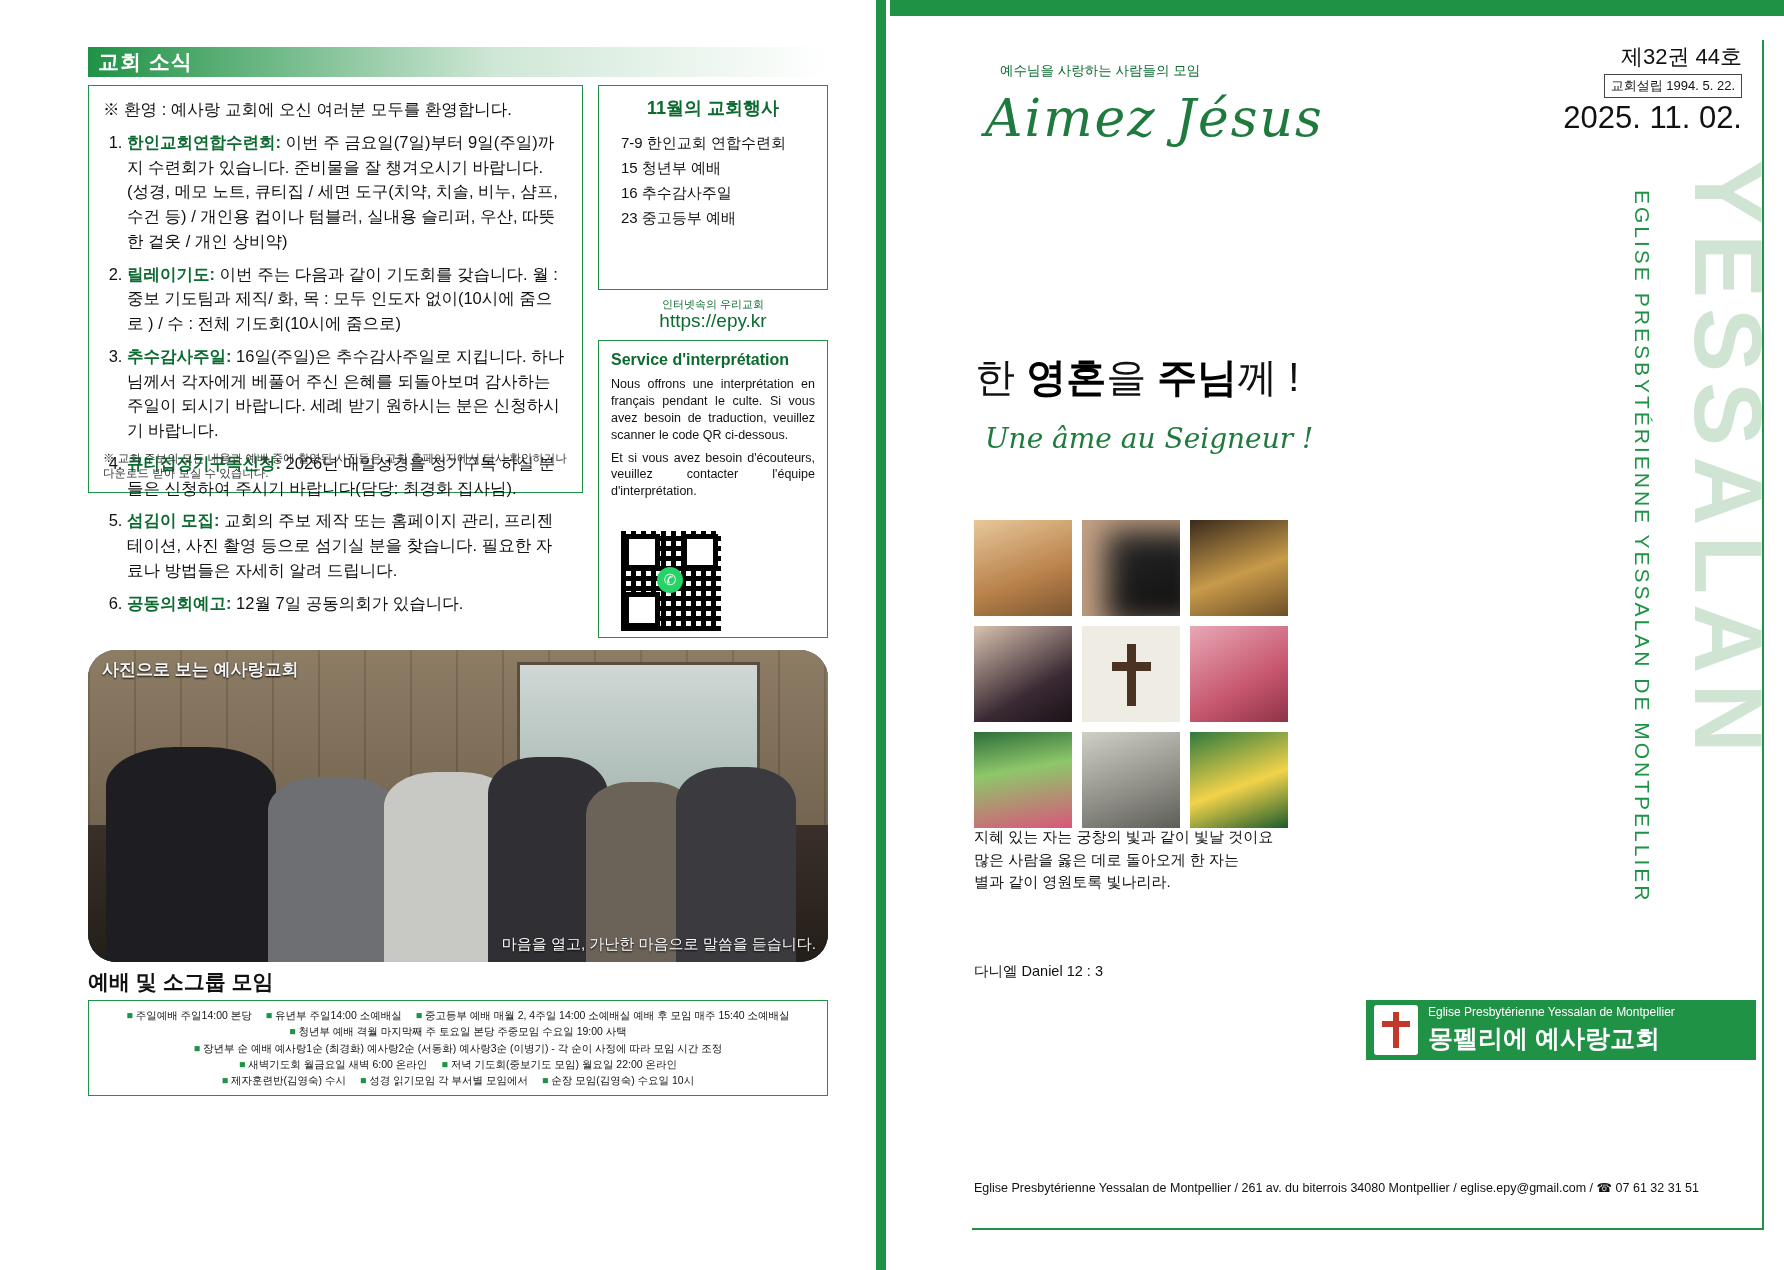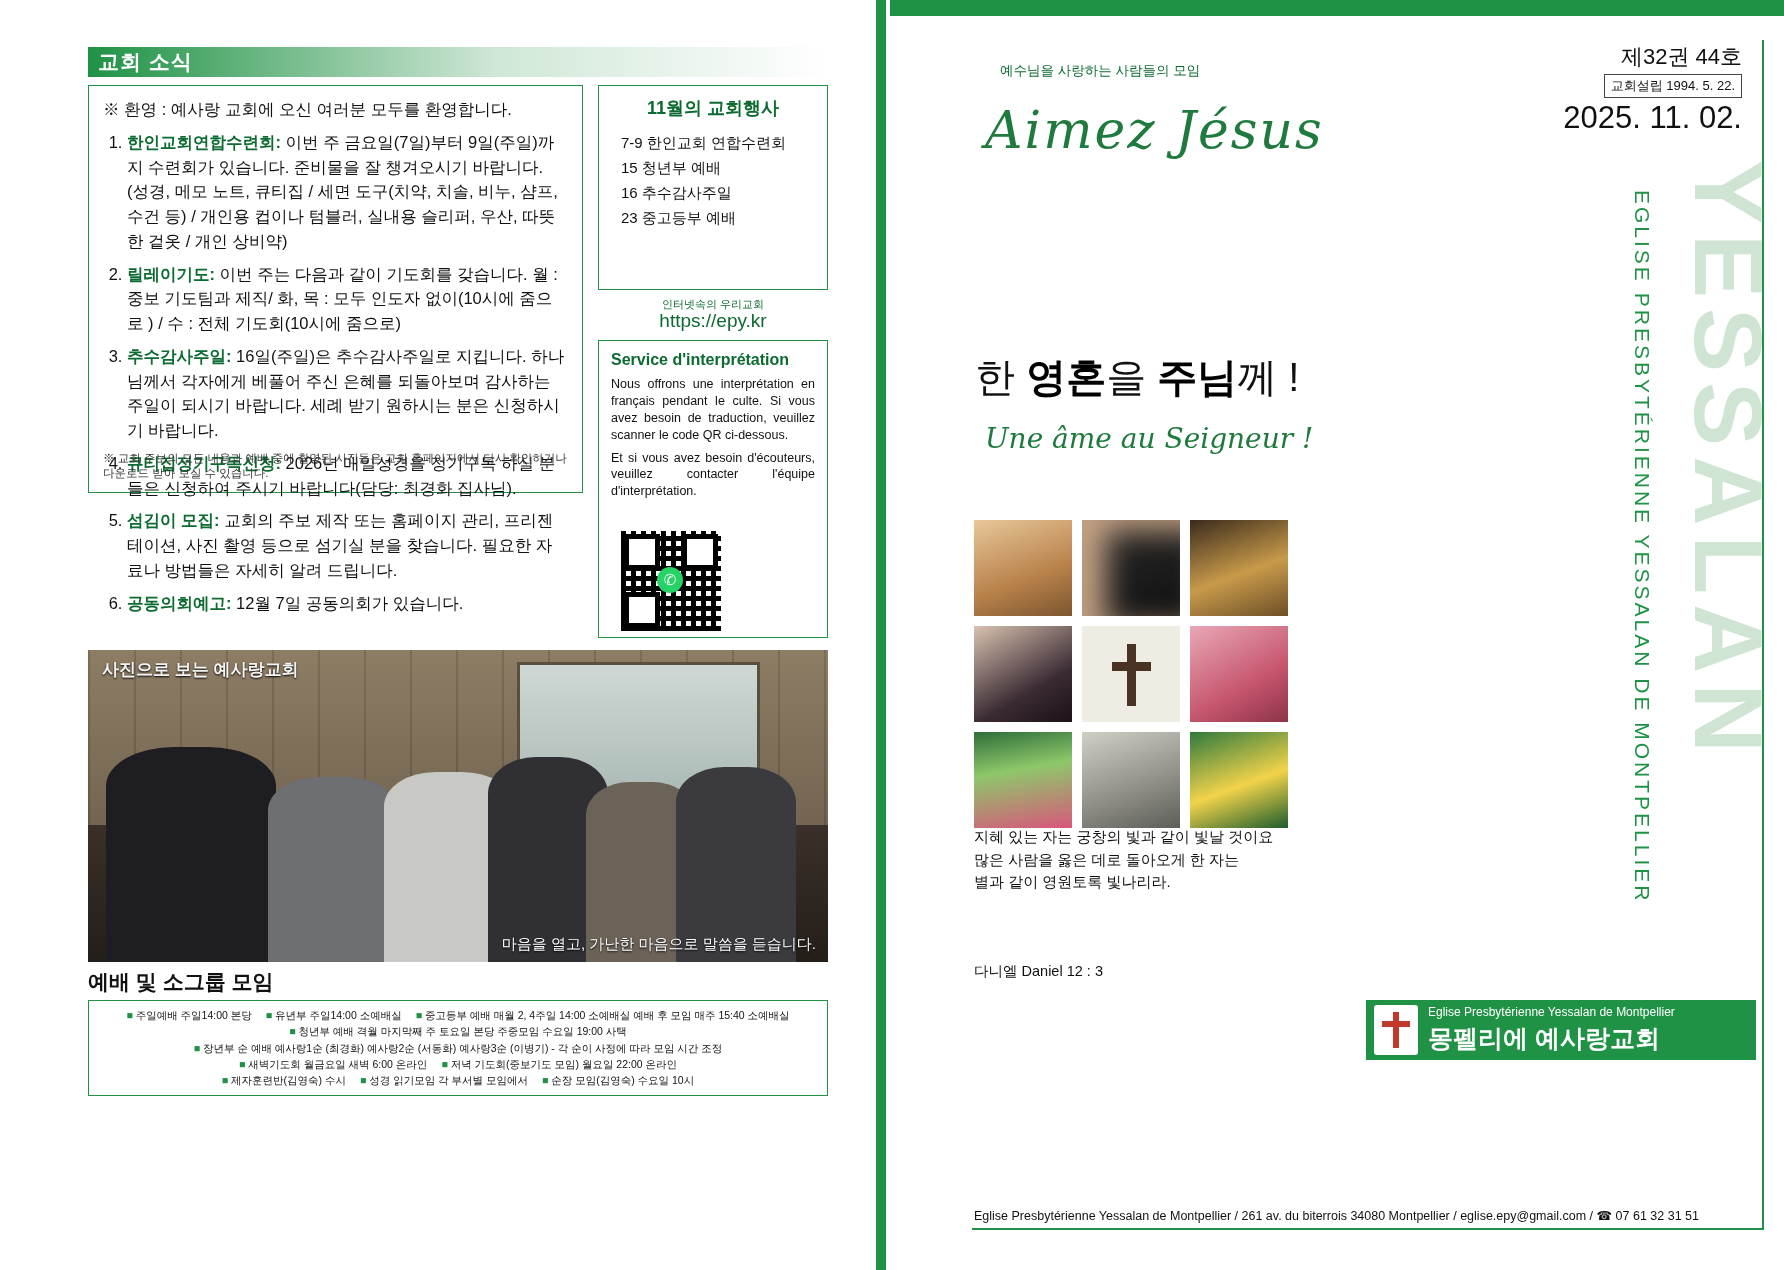--- a/index.html
+++ b/index.html
@@ -223,20 +223,21 @@
   }
 
   .photo-frame {
     position: absolute;
     left: 88px;
     top: 650px;
     width: 740px;
     height: 312px;
     overflow: hidden;
     background: #3b82f6;
+    border-radius: 28px;
   }
   .photo-bg {
     position: absolute;
     inset: 0;
     background:
       linear-gradient(180deg, #7b6a55 0%, #6b5a47 30%, #3b3029 55%, #2a241f 100%);
   }
   .photo-wall {
     position: absolute;
     left: 0; top: 0; width: 100%; height: 58%;
@@ -327,21 +328,20 @@
   }
   .aimez {
     position: absolute;
     left: 985px;
     top: 88px;
     font-family: "DejaVu Serif", serif;
     font-style: italic;
     font-size: 52px;
     color: #1f7a3d;
     letter-spacing: 2px;
-    margin-top: 12px;
   }
   .vol-no {
     position: absolute;
     right: 42px;
     top: 42px;
     font-size: 22px;
     color: #111;
     text-align: right;
   }
   .founded {
@@ -484,21 +484,21 @@
   }
   .logo-text-main {
     font-size: 25px;
     color: #ffffff;
     font-weight: bold;
     display: block;
   }
   .footer-contact {
     position: absolute;
     left: 974px;
-    top: 1208px;
+    top: 1180px;
     width: 790px;
     font-size: 12.5px;
     color: #111;
   }
 </style>
 </head>
 <body>
 
 <div class="page">
 

